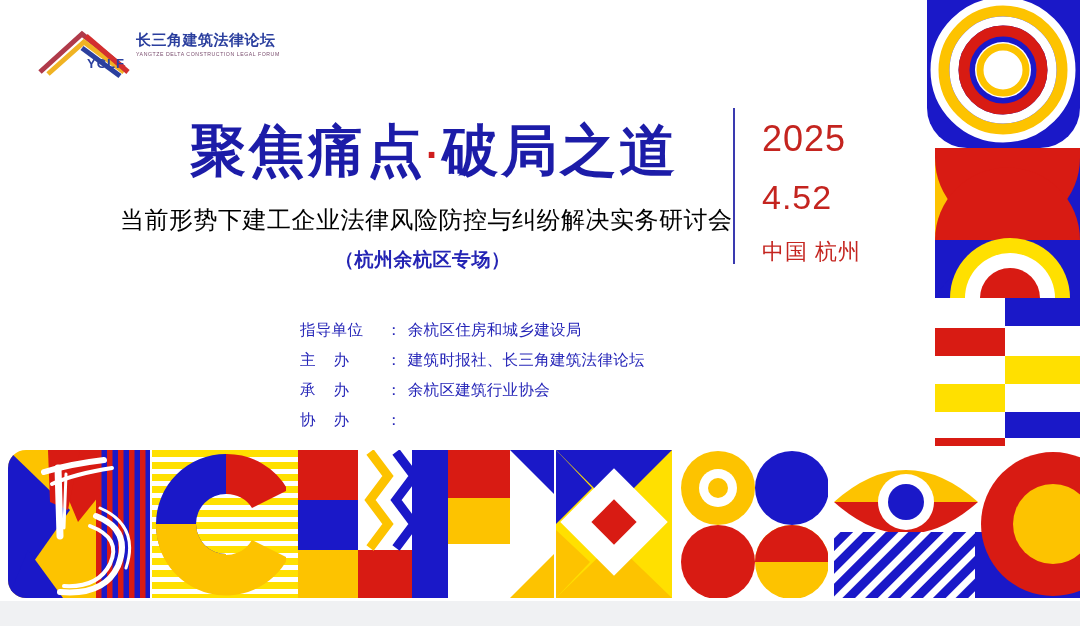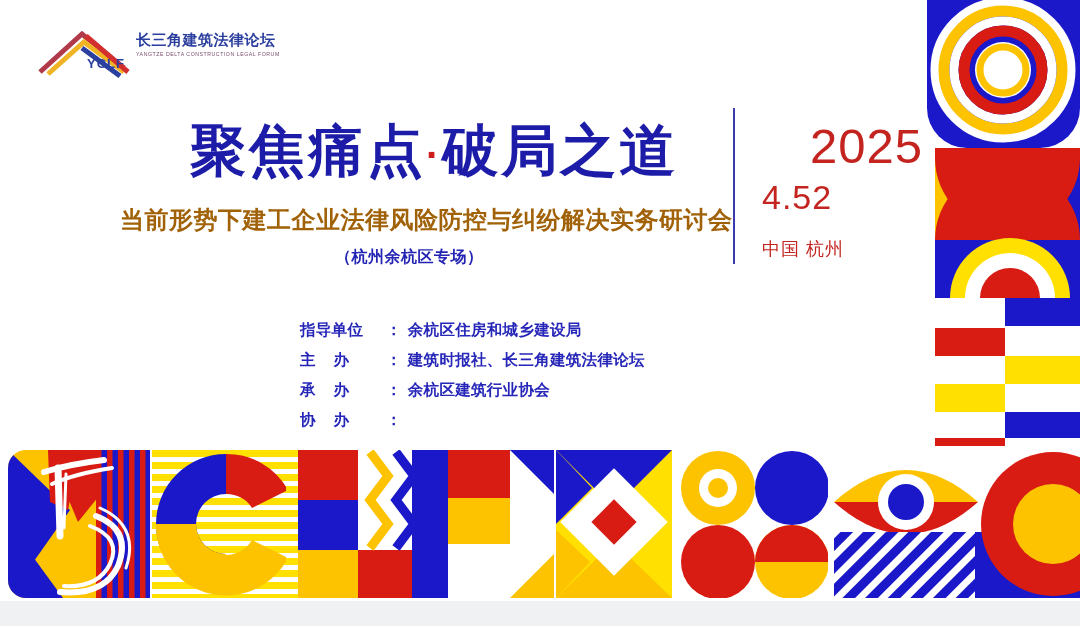--- a/index.html
+++ b/index.html
@@ -36,53 +36,53 @@
 
   
   .title-main{
     position:absolute;left:190px;top:114px;
     font-size:56px;font-weight:bold;color:#1c1ca8;
     letter-spacing:3px;white-space:nowrap;
   }
   .title-main .dot{color:#cf1d1d;font-size:40px;vertical-align:middle;}
   .title-sub{
     position:absolute;left:120px;top:204px;
-    font-size:24px;font-weight:bold;color:#a16207;
+    font-size:24px;font-weight:normal;color:#000000;
     letter-spacing:.5px;white-space:nowrap;
   }
   .title-sub2{
     position:absolute;left:335px;top:247px;
-    font-size:16px;font-weight:bold;color:#2424b4;
+    font-size:19px;font-weight:bold;color:#2424b4;
     letter-spacing:.5px;white-space:nowrap;
   }
 
   
   .divider{
     position:absolute;left:733px;top:108px;width:2px;height:156px;
     background:#3a3ab0;
   }
 
   
   .date-year{
     position:absolute;left:762px;top:118px;
-    font-size:49px;color:#c4241f;letter-spacing:1px;white-space:nowrap;margin-left:48px;
+    font-size:36px;color:#c4241f;letter-spacing:1px;white-space:nowrap;
   }
   .date-day{
     position:absolute;left:762px;top:178px;
     font-size:34px;color:#c4241f;letter-spacing:1px;white-space:nowrap;
   }
   .date-loc{
     position:absolute;left:762px;top:237px;
-    font-size:18px;color:#c4241f;letter-spacing:1px;white-space:nowrap;
+    font-size:22px;color:#c4241f;letter-spacing:1px;white-space:nowrap;
   }
 
   
   .orgs{position:absolute;left:300px;top:320px;}
   .org-row{
-    display:flex;font-size:15.5px;font-weight:bold;color:#2626b8;
+    display:flex;font-size:15.5px;font-weight:normal;color:#2626b8;
     margin-bottom:9px;white-space:nowrap;letter-spacing:.3px;
   }
   .org-label{width:86px;display:inline-block;}
   .org-label.spread{letter-spacing:18px;}
   .org-colon{margin-right:6px;}
 
   
   .rcol{position:absolute;left:927px;top:0;width:153px;height:446px;}
   .rtile{position:absolute;overflow:hidden;}
 

